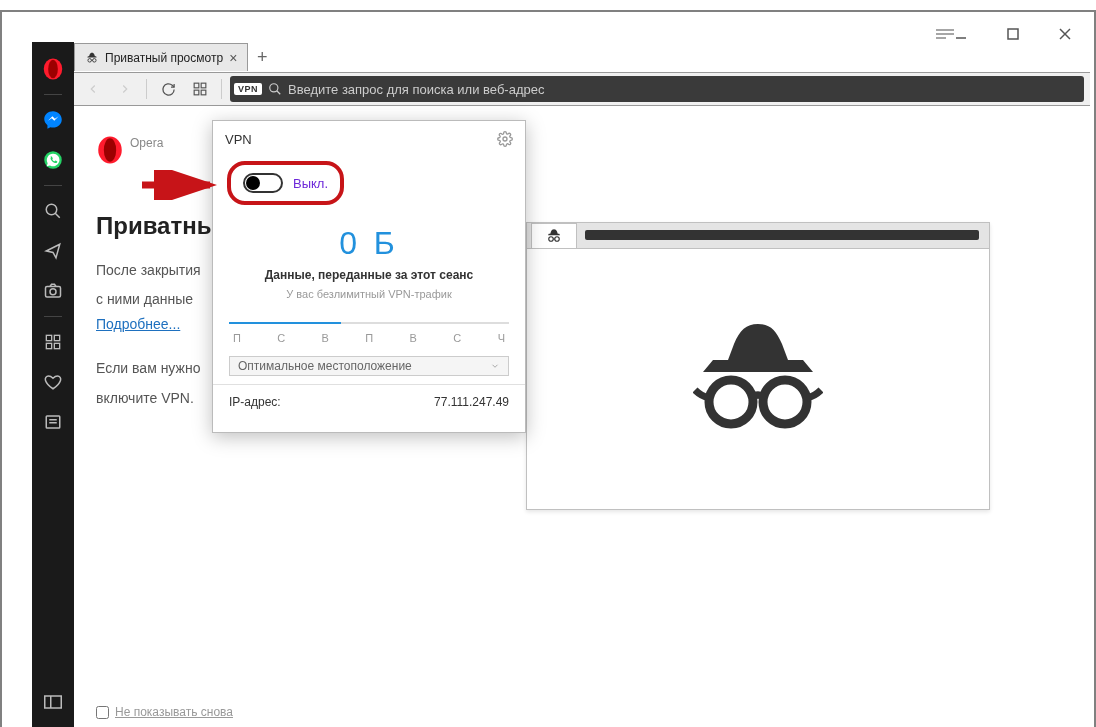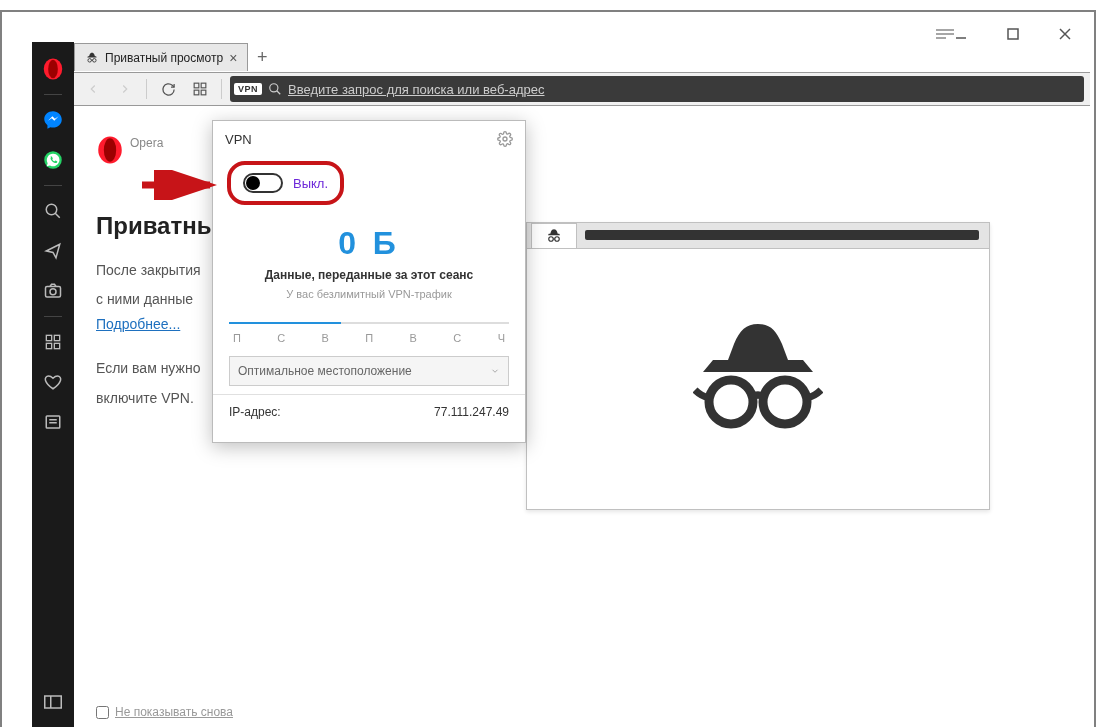--- a/index.html
+++ b/index.html
@@ -25,21 +25,21 @@
 .new-tab { width: 28px; height: 28px; display: flex; align-items: center; justify-content: center; cursor: pointer; color: #666; font-size: 18px; }
 
 
 .toolbar { position: absolute; left: 72px; top: 60px; right: 4px; height: 34px; border-top: 1px solid #999; border-bottom: 1px solid #999; background: #f0f0f0; display: flex; align-items: center; padding: 0 6px; gap: 6px; }
 .nav-btn { width: 26px; height: 26px; display: flex; align-items: center; justify-content: center; cursor: pointer; color: #666; }
 .nav-btn.disabled { color: #ccc; }
 .toolbar-sep { width: 1px; height: 20px; background: #ccc; margin: 0 2px; }
 .address-bar { flex: 1; height: 26px; background: #3a3a3a; border-radius: 3px; display: flex; align-items: center; padding: 0 4px; gap: 6px; }
 .vpn-badge { background: #fff; color: #333; font-size: 9px; font-weight: bold; padding: 1px 4px; border-radius: 2px; letter-spacing: 0.5px; }
 .search-icon-ab { color: #ccc; }
-.address-input { flex: 1; border: none; background: transparent; color: #ccc; font-size: 13px; outline: none; text-decoration: underline; }
+.address-input { flex: 1; border: none; background: transparent; color: #ccc; font-size: 13px; outline: none; }
 .address-input::placeholder { color: #ccc; }
 
 
 .page { position: absolute; left: 72px; top: 94px; right: 4px; bottom: 4px; background: #fff; }
 
 
 .private-content { position: absolute; left: 22px; top: 30px; right: 20px; }
 .opera-logo-row { display: flex; gap: 6px; margin-bottom: 48px; }
 .opera-logo-row .logo { width: 28px; height: 28px; }
 .opera-logo-row .brand { color: #888; font-size: 12px; }
@@ -60,29 +60,29 @@
 
 .vpn-popup { position: absolute; left: 210px; top: 108px; width: 314px; border: 1px solid #bbb; background: #fff; box-shadow: 0 4px 18px rgba(0,0,0,0.25); z-index: 50; }
 .vpn-header { display: flex; align-items: center; justify-content: space-between; padding: 10px 12px 6px; }
 .vpn-title { font-size: 13px; color: #333; }
 .vpn-gear { color: #999; cursor: pointer; }
 .vpn-toggle-box { border: 4px solid #c71418; border-radius: 18px; margin: 8px 14px 14px; padding: 8px 12px; display: inline-flex; align-items: center; gap: 10px; }
 .toggle-switch { width: 40px; height: 20px; border: 2px solid #333; border-radius: 10px; position: relative; background: #fff; cursor: pointer; }
 .toggle-knob { width: 14px; height: 14px; background: #000; border-radius: 50%; position: absolute; left: 1px; top: 1px; }
 .toggle-label { font-size: 13px; color: #6d28d9; }
 .vpn-data { text-align: center; padding: 6px 14px 14px; }
-.vpn-bytes { color: #2291dd; font-size: 32px; font-weight: 700; letter-spacing: 4px; }
+.vpn-bytes { color: #2291dd; font-size: 32px; font-weight: 400; letter-spacing: 4px; }
 .vpn-session { font-size: 12px; font-weight: bold; color: #333; margin-top: 6px; }
 .vpn-unlimited { font-size: 11px; color: #999; margin-top: 6px; }
 .vpn-chart { padding: 8px 16px 0; }
 .chart-line { height: 2px; background: linear-gradient(to right, #2291dd 40%, #ddd 40%); margin-bottom: 8px; position: relative; }
 .chart-labels { display: flex; justify-content: space-between; font-size: 11px; color: #999; padding: 0 4px; }
 .vpn-loc-section { padding: 12px 16px 8px; }
 .vpn-loc-label { font-size: 12px; font-weight: bold; color: #333; margin-bottom: 8px; }
-.vpn-select { width: 100%; height: 30px; border: 1px solid #ccc; background: #f5f5f5; padding: 0 8px; display: flex; align-items: center; justify-content: space-between; font-size: 12px; color: #666; cursor: pointer; }
+.vpn-select { width: 100%; height: 20px; border: 1px solid #ccc; background: #f5f5f5; padding: 0 8px; display: flex; align-items: center; justify-content: space-between; font-size: 12px; color: #666; cursor: pointer; }
 .vpn-ip-row { border-top: 1px solid #e0e0e0; padding: 10px 16px 23px; display: flex; justify-content: space-between; font-size: 12px; color: #333; }
 
 
 .arrow-annot { position: absolute; left: 140px; top: 158px; z-index: 60; }
 
 svg { display: block; }
 </style>
 </head>
 <body>
 

